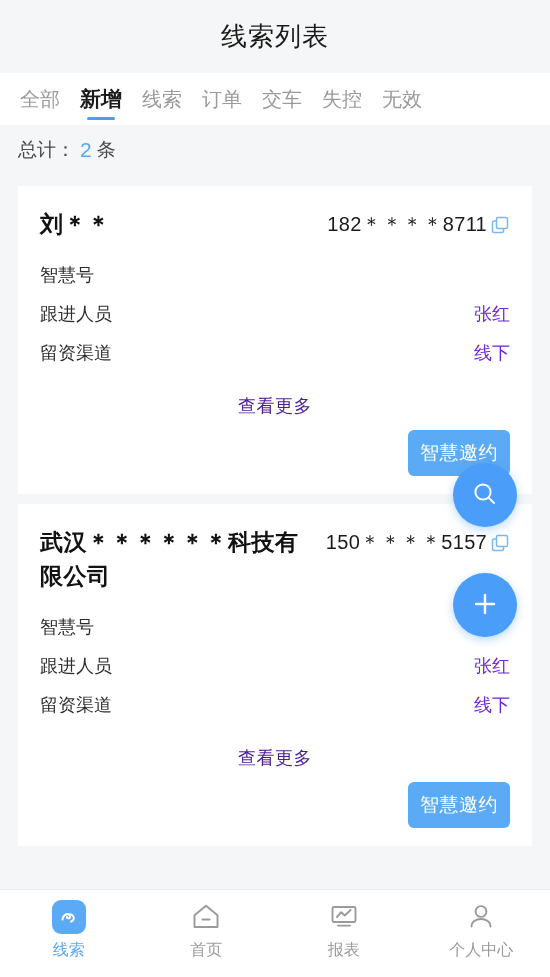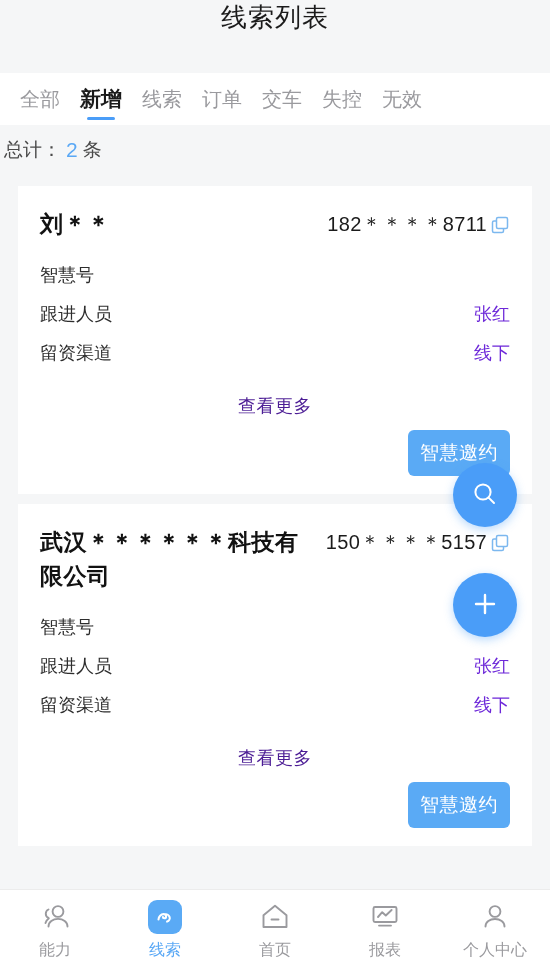--- a/index.html
+++ b/index.html
@@ -15,20 +15,21 @@
     background: #f5f6f7;
     position: relative;
     -webkit-font-smoothing: antialiased;
   }
 
   
   .header {
     height: 73px;
     background: #f5f6f7;
     display: flex;
+    align-items: center;
     justify-content: center;
   }
   .header-title {
     font-size: 26px;
     color: #1b1b1b;
     letter-spacing: 1px;
   }
 
   
   .tabbar {
@@ -68,21 +69,21 @@
     border-radius: 2px;
     background: #4a9df8;
   }
 
   
   .total-strip {
     height: 50px;
     background: #f5f6f7;
     display: flex;
     align-items: center;
-    padding-left: 4px;
+    padding-left: 18px;
     font-size: 19px;
     color: #4a4a4a;
   }
   .total-num {
     color: #5aa8f5;
     font-size: 21px;
     padding: 0 5px;
   }
 
   
@@ -347,31 +348,20 @@
 <button class="fab fab-add">
   <span>
     <svg width="30" height="30" viewBox="0 0 30 30" fill="none">
       <line x1="15" y1="6" x2="15" y2="24" stroke="#ffffff" stroke-width="2.4" stroke-linecap="round"></line>
       <line x1="6" y1="15" x2="24" y2="15" stroke="#ffffff" stroke-width="2.4" stroke-linecap="round"></line>
     </svg>
   </span>
 </button>
 
 <div class="bottom-nav" id="bottom-nav">
-    <div class="nav-item">
-    <div class="nav-icon">
-        <svg width="32" height="32" viewBox="0 0 32 32" fill="none">
-        <circle cx="19" cy="10.5" r="5.4" stroke="#9a9a9e" stroke-width="1.9"></circle>
-        <path d="M9.5 25.5c0-4.6 4.3-7.6 9.5-7.6s9.5 3 9.5 7.6" stroke="#9a9a9e" stroke-width="1.9" stroke-linecap="round"></path>
-        <path d="M9.5 8.5a4.6 4.6 0 0 0 0 8.4" stroke="#9a9a9e" stroke-width="1.9" stroke-linecap="round"></path>
-        <path d="M6.5 22c.6-1.9 1.8-3.4 3.2-4.4" stroke="#9a9a9e" stroke-width="1.9" stroke-linecap="round"></path>
-      </svg>
-      </div>
-    <div class="nav-label">能力</div>
-    </div>
     <div class="nav-item active">
     <div class="nav-icon">
         <span class="nav-icon-active-box">
         <svg width="22" height="22" viewBox="0 0 22 22" fill="none">
           <path d="M4.5 13.5c0-3 2.6-5.4 5-5.4 1.8 0 2.6 1.2 2.6 2.3 0 1-.8 1.8-1.8 1.8-.8 0-1.4-.5-1.4-1.2
                    M11 8.5c1.9-.5 4 .6 4.6 2.5.6 1.9-.6 4-2.5 4.6" stroke="#ffffff" stroke-width="2.1" stroke-linecap="round" stroke-linejoin="round"></path>
         </svg>
       </span>
       </div>
     <div class="nav-label">线索</div>

